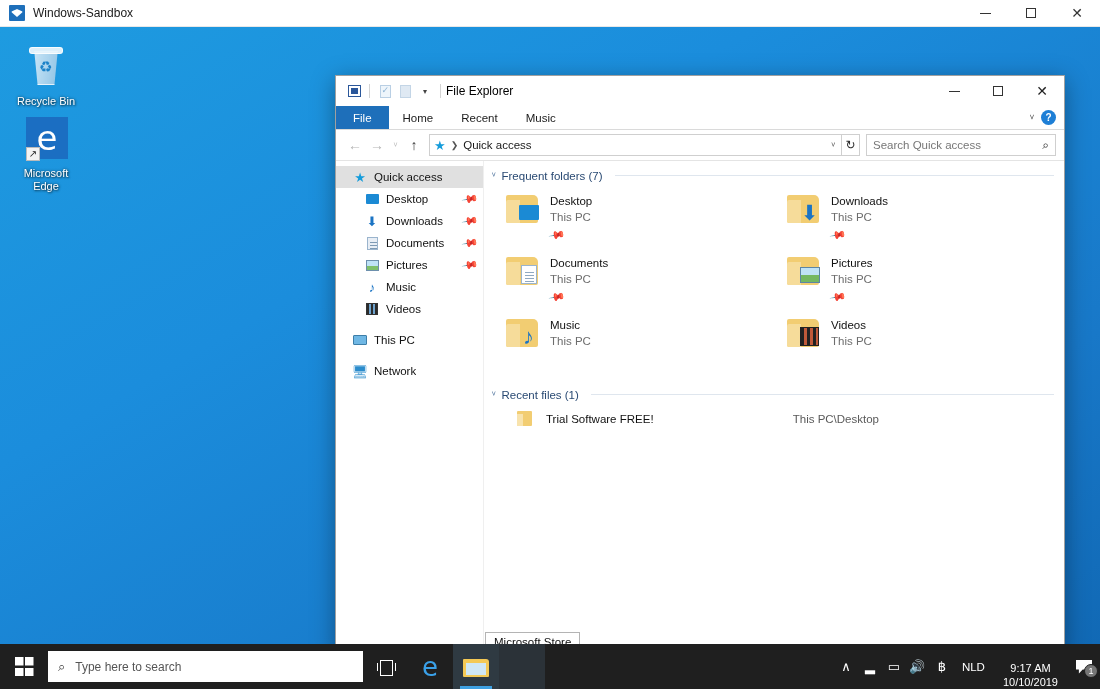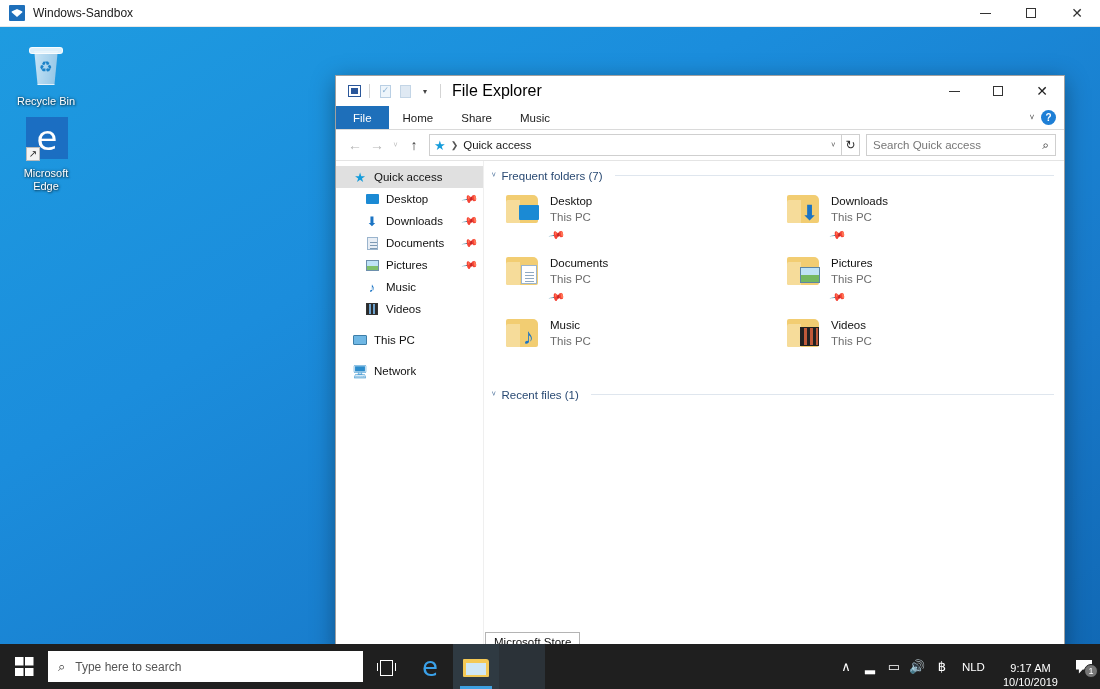--- a/index.html
+++ b/index.html
@@ -109,21 +109,21 @@
     position: relative;
   }
   .qat-doc::after {
     content: "\2713"; position: absolute; left: 1px; top: -1px;
     font-size: 9px; color: #8fb4d4;
   }
   .qat-fold {
     width: 11px; height: 13px; background: #dfe9f3; border: 1px solid #c3d5e6;
   }
   .qat-chev { font-size: 8px; color: #444; }
-  .exp-title { font-size: 16px; color: #000; margin-left: 6px; }
+  .exp-title { font-size: 12px; color: #000; }
   .exp-btns { margin-left: auto; display: flex; }
   .exp-btn {
     width: 44px; height: 30px; display: flex; align-items: center;
     justify-content: center; color: #222;
   }
 
   
   .ribbon {
     height: 24px; display: flex; align-items: stretch; flex: none;
     border-bottom: 1px solid #dadada; background: #fff;
@@ -473,21 +473,21 @@
           </div>
         <div class="exp-btn close">
             <span class="glyph-cls">✕</span>
           </div>
       </div>
     </div>
 
     <div class="ribbon">
       <div class="rtab file">File</div>
       <div class="rtab">Home</div>
-      <div class="rtab">Share</div>
+      <div class="rtab">Recent</div>
       <div class="rtab">Music</div>
       <div class="ribbon-right">
         <div class="rb-chev">ⱽ</div>
         <div class="rb-help">?</div>
       </div>
     </div>
 
     <div class="addr-row">
       <div class="nav-btn">←</div>
       <div class="nav-btn">→</div>
@@ -680,20 +680,28 @@
             </div>
           </div>
         </div>
 
         <div class="section-hdr" style="margin-top:14px;">
           <span class="sec-chev">ⱽ</span>
           <span>Recent files (1)</span>
           <span class="sec-rule"></span>
         </div>
 
+        <div class="recent-row">
+          <div class="rec-art">
+            <div class="rec-b"></div>
+              <div class="rec-f"></div>
+          </div>
+          <span>Trial Software FREE!</span>
+          <span class="rec-loc">This PC\Desktop</span>
+        </div>
       </div>
     </div>
 
   </div>
 </div>
 
 <div class="tooltip">Microsoft Store</div>
 
 <div class="taskbar">
   <div class="start-btn">

